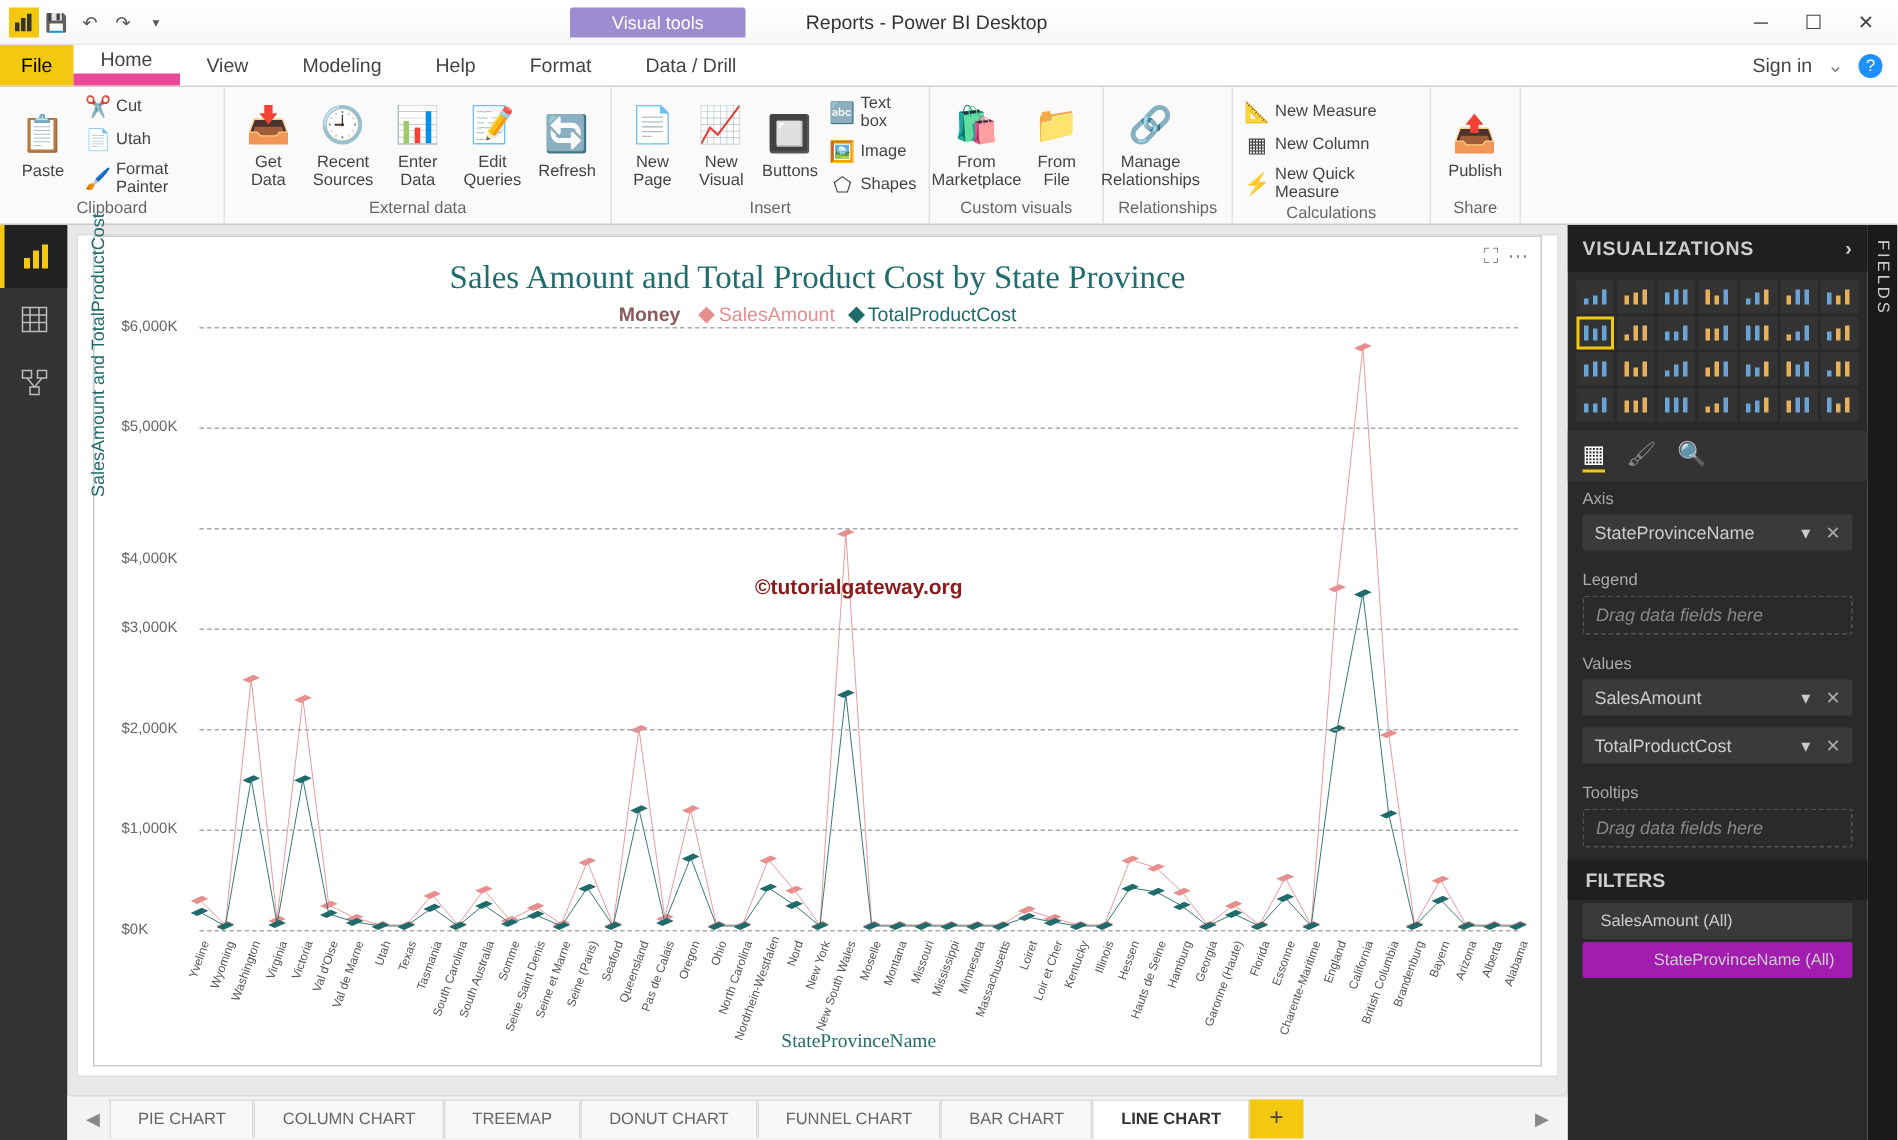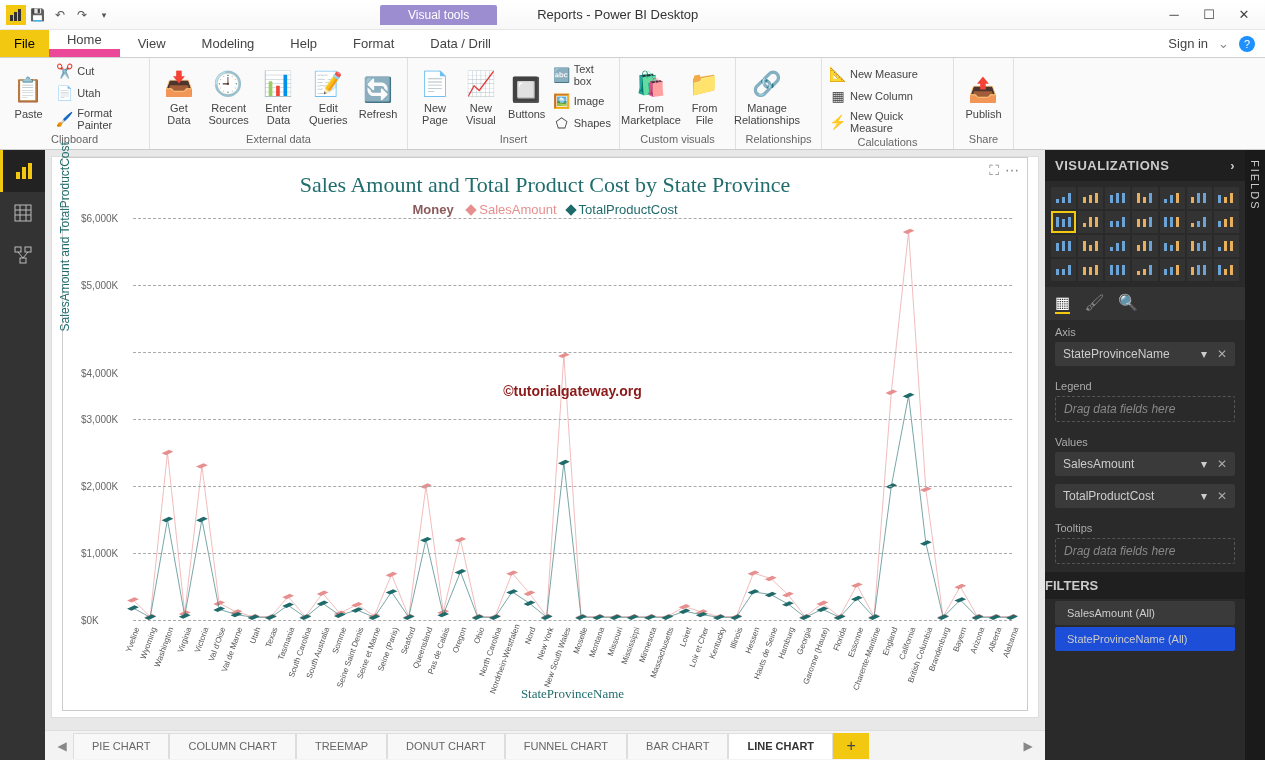--- a/index.html
+++ b/index.html
@@ -67,21 +67,21 @@
 .viz-icon{height:22px;display:flex;align-items:center;justify-content:center;background:#333;cursor:pointer;}
 .viz-icon.sel{outline:2px solid #F2C811;outline-offset:-2px;}
 .viz-icon svg{width:18px;height:14px;}
 .viz-tabs{display:flex;gap:14px;padding:6px 10px;background:#333;}
 .viz-tab{color:#888;cursor:pointer;}
 .viz-tab.active{color:#fff;border-bottom:2px solid #F2C811;}
 .field-section{padding:6px 10px 2px;font-size:11px;color:#aaa;}
 .field-well{margin:2px 10px 8px;padding:5px 8px;font-size:12px;background:#3a3a3a;border-radius:2px;display:flex;align-items:center;justify-content:space-between;}
 .field-well.placeholder{color:#888;font-style:italic;background:transparent;border:1px dashed #555;}
 .field-well .x{color:#aaa;cursor:pointer;padding-left:6px;}
-.filters-hdr{background:#1f1f1f;padding:6px 0;font-size:13px;font-weight:600;}
+.filters-hdr{background:#1f1f1f;padding:6px 12px;font-size:13px;font-weight:600;}
 .filter-item{padding:6px 12px;font-size:11px;color:#ccc;}
 
 .fields-panel{width:20px;background:#1a1a1a;display:flex;align-items:flex-start;justify-content:center;padding-top:10px;}
 .fields-label{color:#ccc;font-size:11px;letter-spacing:2px;writing-mode:vertical-rl;cursor:pointer;}
 </style>
 </head>
 <body>
 
 <div class="titlebar">
   <div class="qat">
@@ -744,20 +744,20 @@
             </span>
           </div>
         </div>
       <div class="field-section">Tooltips</div>
       <div class="field-well placeholder">
           <span>Drag data fields here</span>
         </div>
       <div class="filters-hdr">FILTERS</div>
       <div id="filter-items">
           <div class="filter-item" style="background: rgb(58, 58, 58); margin: 2px 10px; border-radius: 2px;">SalesAmount (All)</div>
-          <div class="filter-item" style="background: #1d4ed8; margin: 2px 10px; border-radius: 2px;">StateProvinceName (All)</div>
+          <div class="filter-item" style="background: #a21caf; margin: 2px 10px; border-radius: 2px; text-align: right;">StateProvinceName (All)</div>
         </div>
     </div>
     <div class="fields-panel">
       <div class="fields-label">FIELDS</div>
     </div>
   </div>
 </div>
 
 </body></html>

